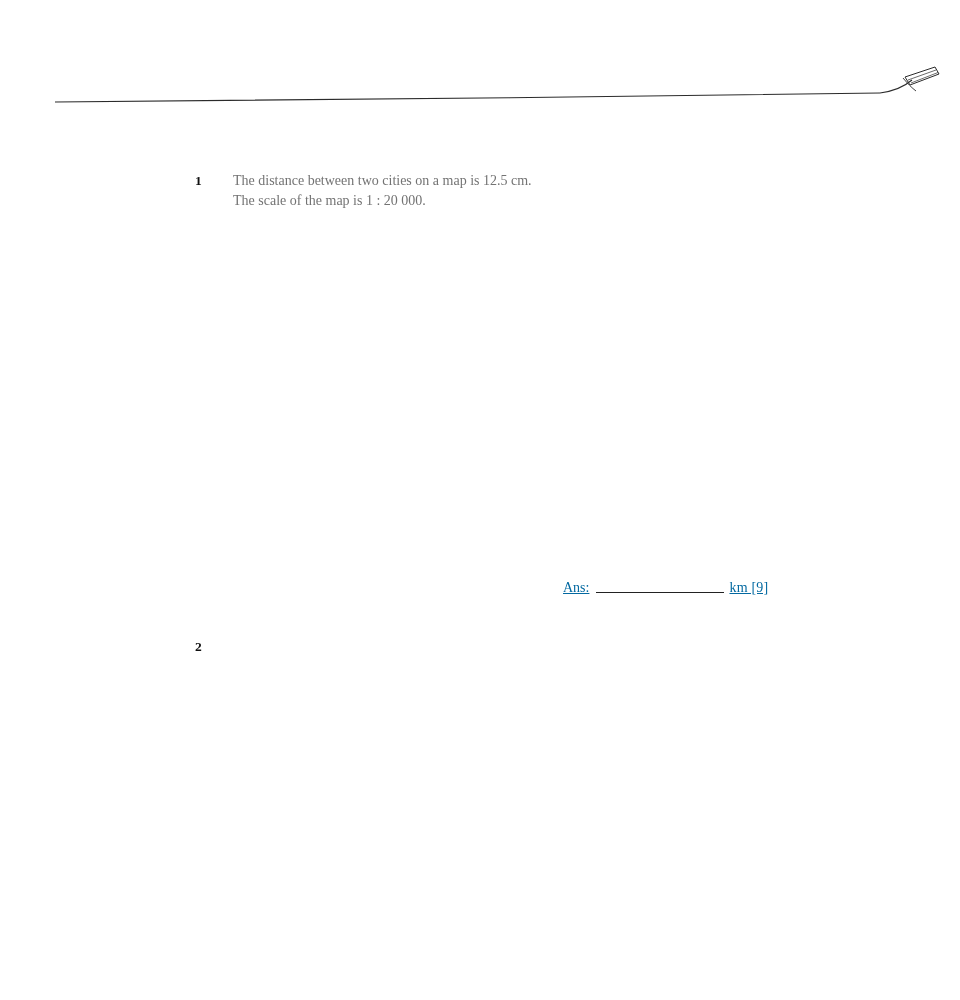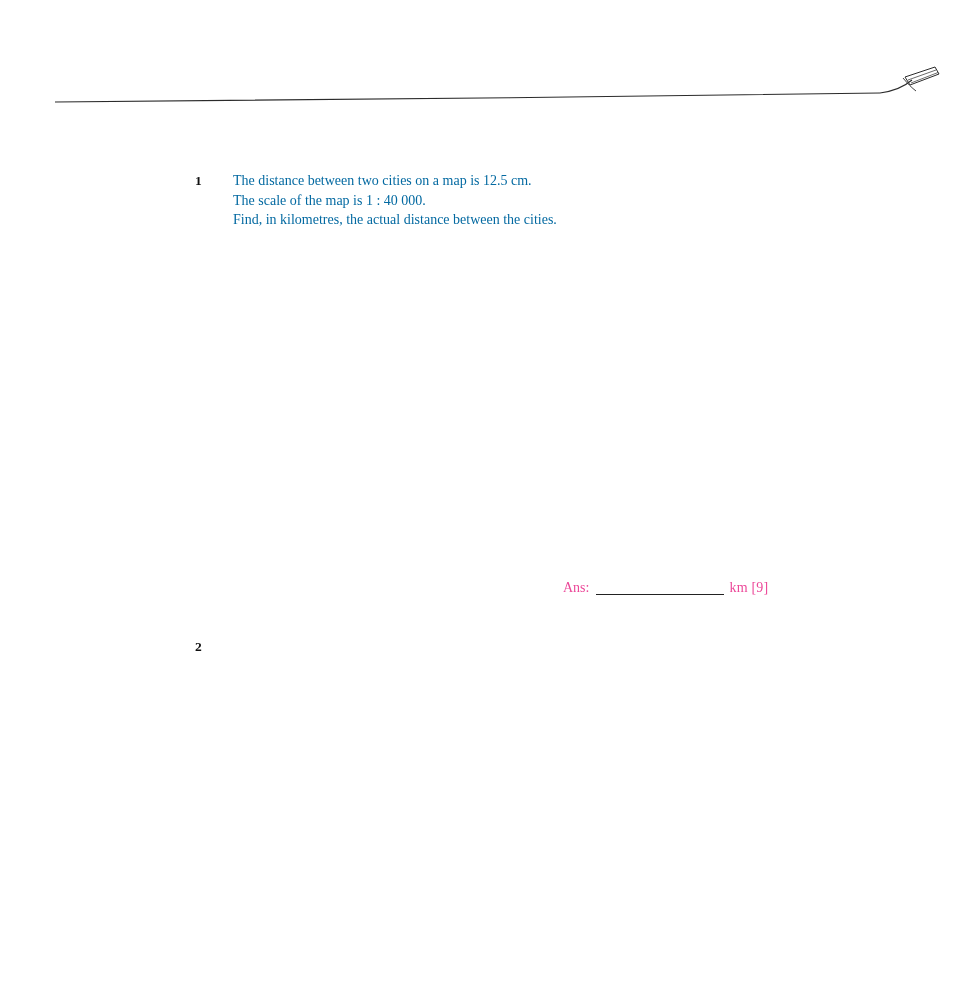--- a/index.html
+++ b/index.html
@@ -43,21 +43,21 @@
     width: 38px;
     font-weight: bold;
     font-size: 13.5px;
     line-height: 19px;
     flex: 0 0 38px;
     color: #111;
   }
   .q-body {
     font-size: 14px;
     line-height: 19.5px;
-    color: #0369a1;
+    color: #737373;
   }
   .q-line {
     white-space: nowrap;
   }
 
   #question-1 {
     left: 195px;
     top: 171px;
   }
   #question-2 {
@@ -73,23 +73,24 @@
     vertical-align: super;
     line-height: 0;
   }
 
   
   .answer-row {
     position: absolute;
     left: 563px;
     top: 580px;
     display: flex;
-    align-items: center;
+    align-items: flex-start;
     font-size: 14px;
-    color: #ec4899;
+    color: #0369a1;
+    text-decoration: underline;
   }
   .answer-label {
     margin-right: 5px;
   }
   .answer-blank {
     display: inline-block;
     width: 128px;
     border-bottom: 1.3px solid #222;
     height: 12px;
     margin: 0 5px 0 2px;
@@ -111,22 +112,21 @@
       <path d="M908 20 L 936 10" stroke="#2b2b2b" stroke-width="0.7" fill="none"></path>
       <path d="M911 23 L 938 12.5" stroke="#2b2b2b" stroke-width="0.7" fill="none"></path>
       <path d="M903 18 C 908 24, 912 28, 916 31" stroke="#2b2b2b" stroke-width="0.9" fill="none"></path>
     </svg>
   </div>
 
   <div class="question" id="question-1">
     <div class="q-number">1</div>
     <div class="q-body">
       <div class="q-line">The distance between two cities on a map is 12.5 cm.</div>
-      <div class="q-line">The scale of the map is 1 : 40 000.</div>
-      <div class="q-line">Find, in kilometres, the actual distance between the cities.</div>
+      <div class="q-line">The scale of the map is 1 : 20 000.</div>
     </div>
   </div>
 
   <div class="answer-row">
     <span class="answer-label">Ans:</span>
     <span class="answer-blank"></span>
     <span class="answer-units">km [9]</span>
   </div>
 
   <div class="question" id="question-2">

